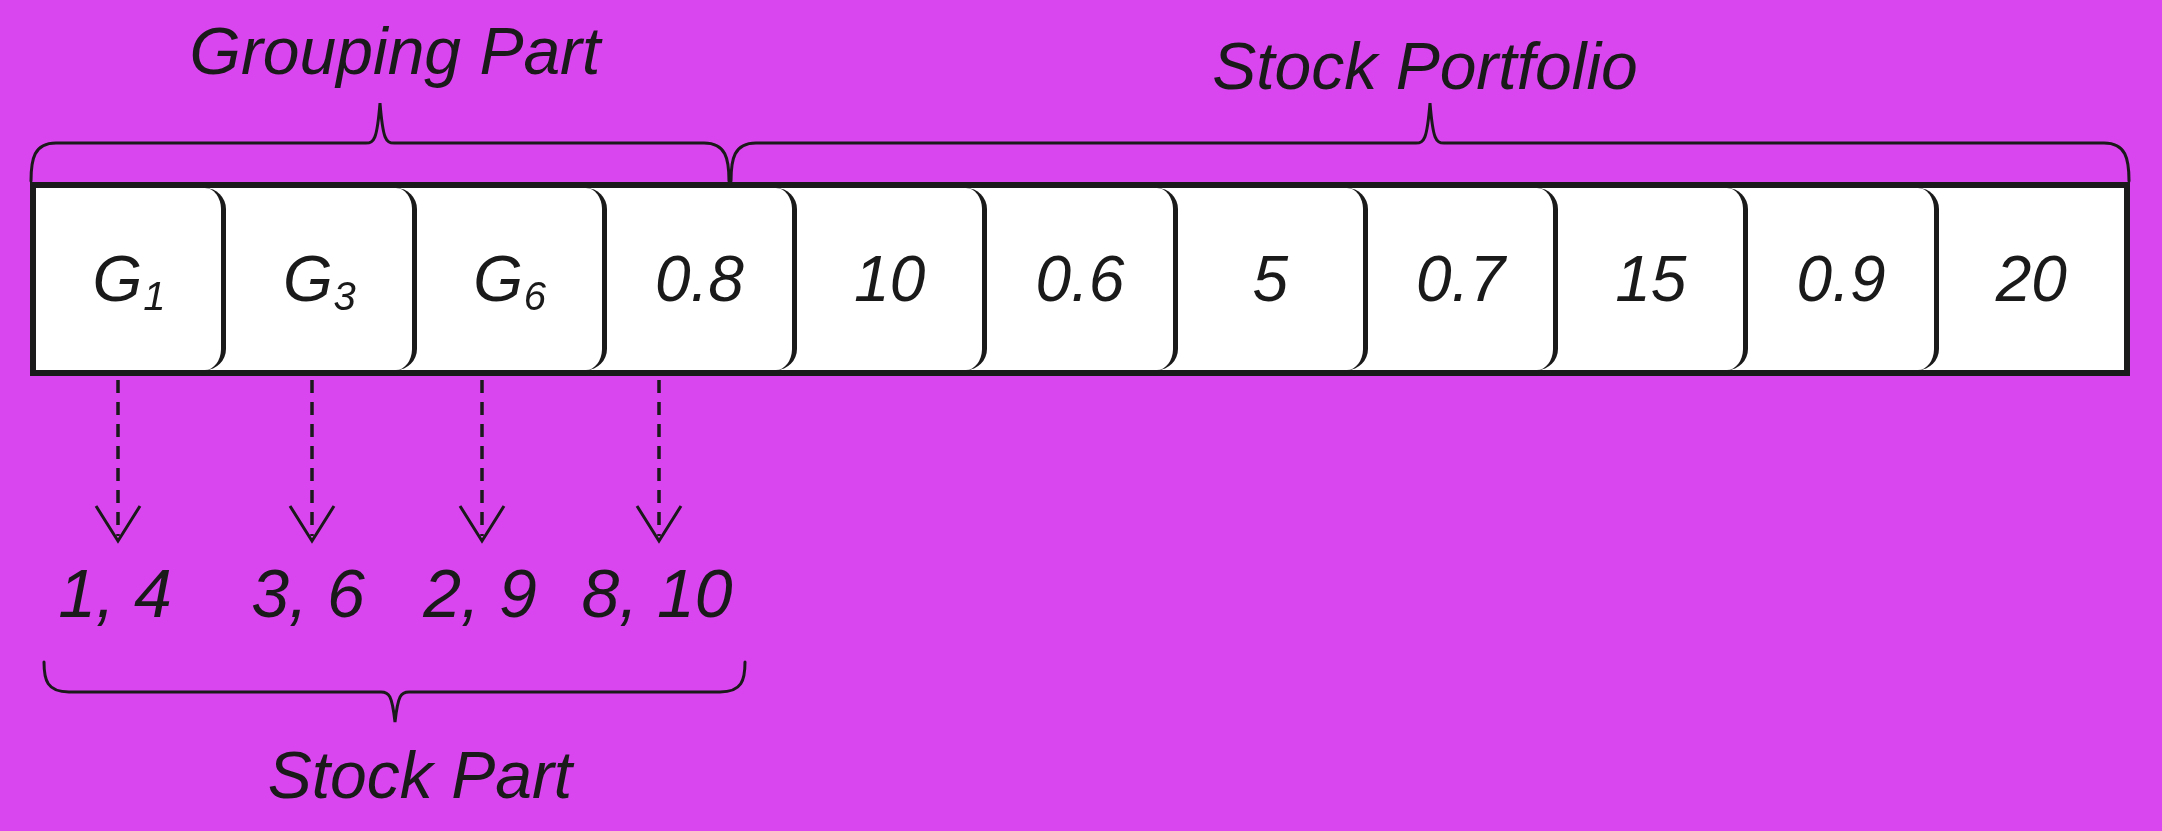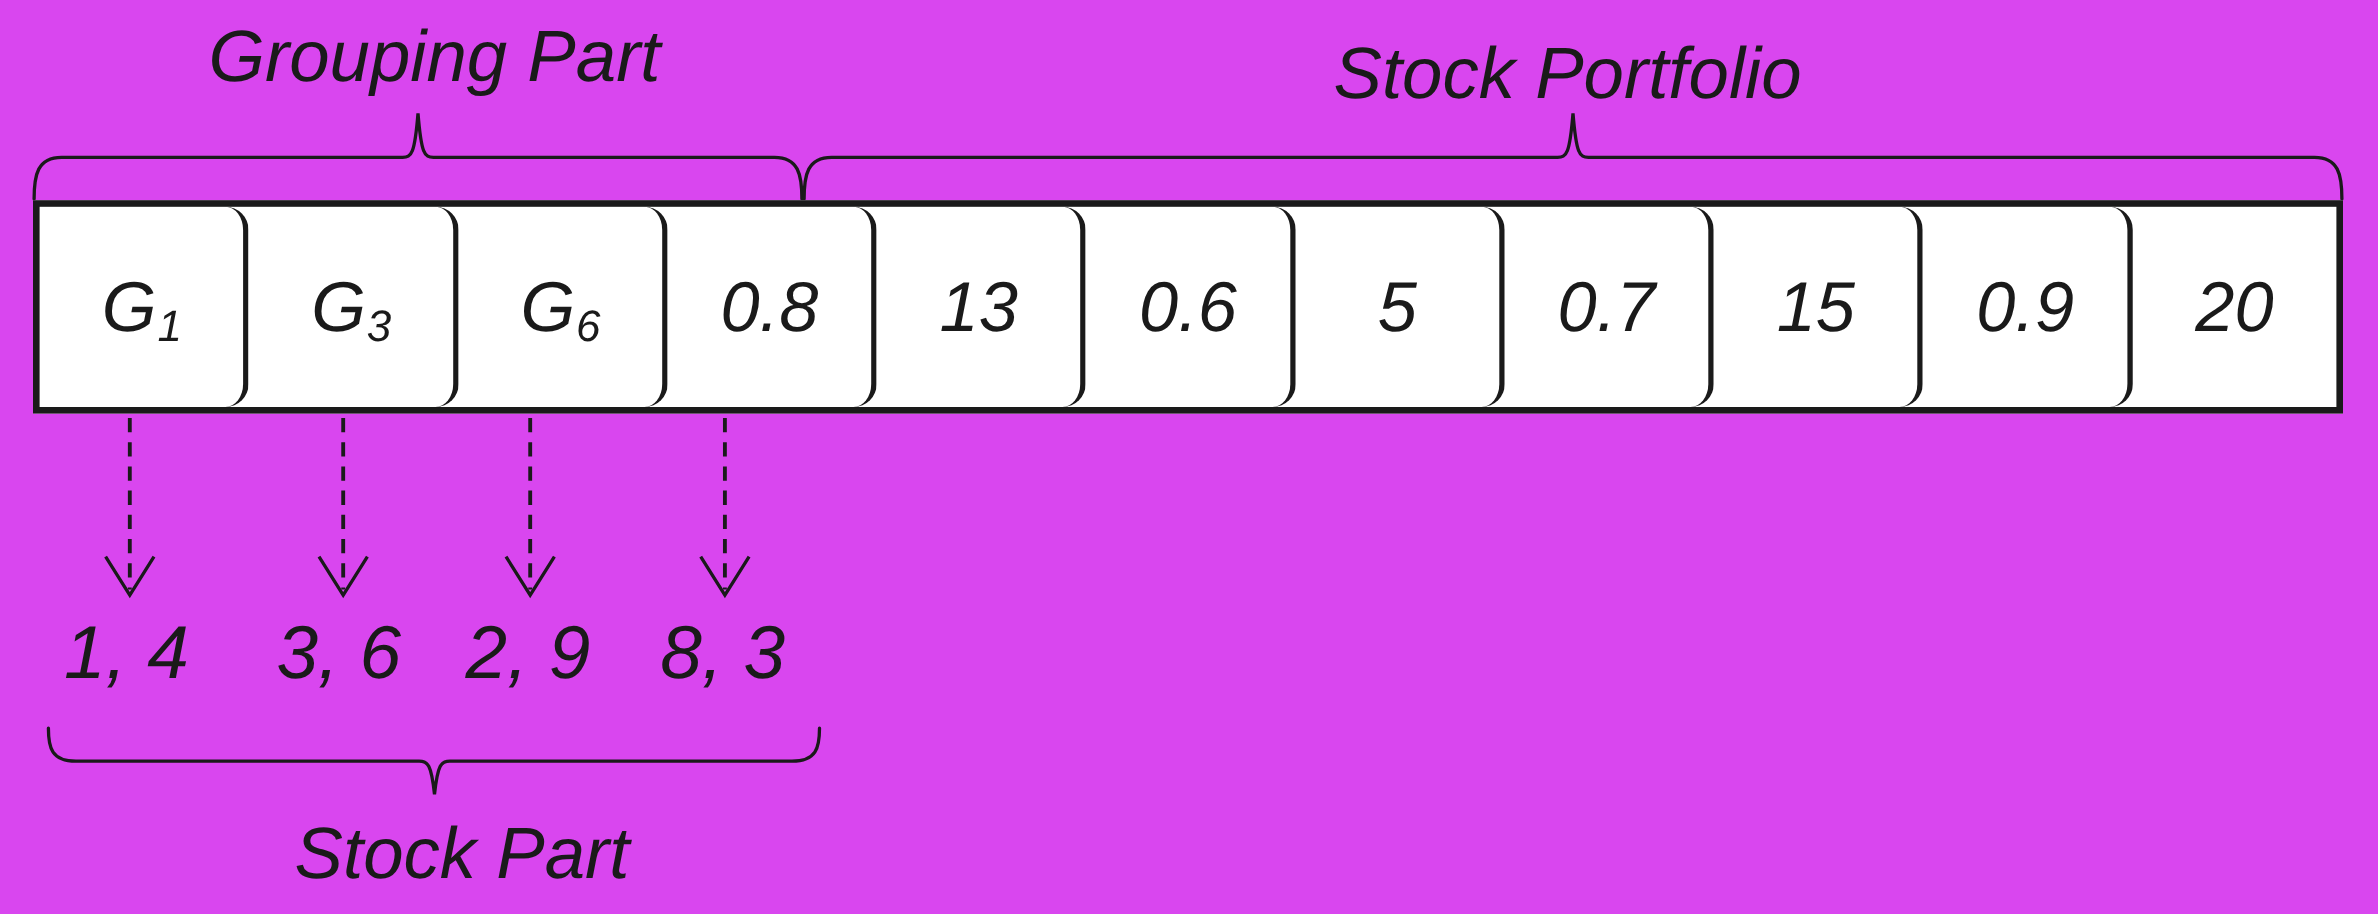--- a/index.html
+++ b/index.html
@@ -125,21 +125,21 @@
     <div class="cell">
       <span><span>G</span><sub>3</sub></span>
     </div>
     <div class="cell">
       <span><span>G</span><sub>6</sub></span>
     </div>
     <div class="cell">
         <span>0.8</span>
       </div>
     <div class="cell">
-        <span>13</span>
+        <span>10</span>
       </div>
     <div class="cell">
         <span>0.6</span>
       </div>
     <div class="cell">
         <span>5</span>
       </div>
     <div class="cell">
         <span>0.7</span>
       </div>
@@ -150,17 +150,17 @@
         <span>0.9</span>
       </div>
     <div class="cell">
         <span>20</span>
       </div>
   </div>
 
   <div class="stock-list stock-list-1">1, 4</div>
   <div class="stock-list stock-list-2">3, 6</div>
   <div class="stock-list stock-list-3">2, 9</div>
-  <div class="stock-list stock-list-4">8, 3</div>
+  <div class="stock-list stock-list-4">8, 10</div>
 
   <div class="fig-label label-stockpart">Stock Part</div>
 
 </div>
 
 </body></html>

